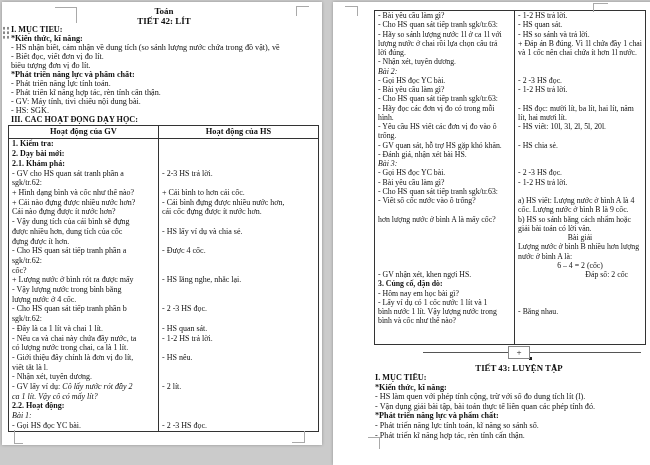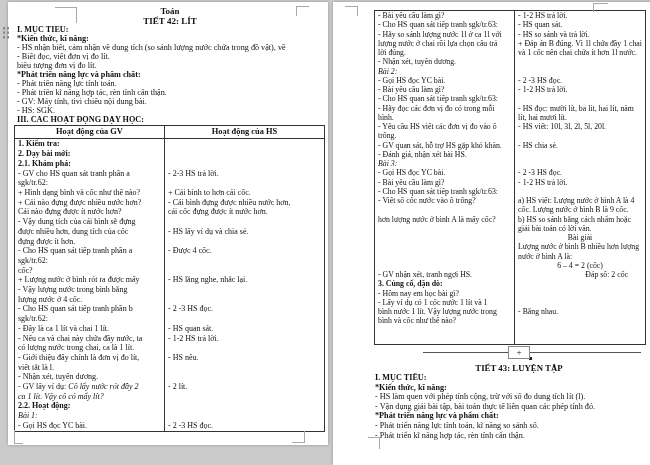--- a/index.html
+++ b/index.html
@@ -3,21 +3,21 @@
 <meta charset="utf-8">
 <style>
   html,body{margin:0;padding:0;}
   body{
     width:650px;height:465px;overflow:hidden;position:relative;
     background:#cbcbcb;
     font-family:"Liberation Serif","DejaVu Serif",serif;
     color:#111;
   }
   .page{position:absolute;background:#ffffff;box-shadow:0 0 3px rgba(0,0,0,.28);}
-  #page1{left:8px;top:2px;width:320px;height:443px;}
+  #page1{left:2px;top:2px;width:320px;height:443px;}
   #page2{left:333px;top:2px;width:333px;height:463px;}
   .p1-inner{padding:4px 5px 0 9px;}
   .p2-inner{padding:7px 3px 0 42px;}
   .title{text-align:center;font-weight:bold;font-size:9px;line-height:10px;white-space:pre;}
   .intro .ln{font-size:8.2px;line-height:8.95px;min-height:8.95px;}
   .ln{white-space:pre;overflow:hidden;}
   .ln.b{font-weight:bold;}
   .ln.i, span.i{font-style:italic;}
   .ln.c{text-align:center;}
   .ln.r{text-align:right;padding-right:14px;}
@@ -175,21 +175,21 @@
             <div class="ln">- Bài yêu cầu làm gì?</div>
             <div class="ln">- Cho HS quan sát tiếp tranh sgk/tr.63:</div>
             <div class="ln">- Viết số cốc nước vào ô trống?</div>
             <div class="ln">&nbsp;</div>
             <div class="ln">hơn lượng nước ở bình A là mấy cốc?</div>
             <div class="ln">&nbsp;</div>
             <div class="ln">&nbsp;</div>
             <div class="ln">&nbsp;</div>
             <div class="ln">&nbsp;</div>
             <div class="ln">&nbsp;</div>
-            <div class="ln">- GV nhận xét, tranh ngợi HS.</div>
+            <div class="ln">- GV nhận xét, khen ngợi HS.</div>
             <div class="ln b">3. Củng cố, dặn dò:</div>
             <div class="ln">- Hôm nay em học bài gì?</div>
             <div class="ln">- Lấy ví dụ có 1 cốc nước 1 lít và 1</div>
             <div class="ln">bình nước 1 lít. Vậy lượng nước trong</div>
             <div class="ln">bình và cốc như thế nào?</div>
           </div>
         <div class="td hs">
             <div class="ln">- 1-2 HS trả lời.</div>
             <div class="ln">- HS quan sát.</div>
             <div class="ln">- HS so sánh và trả lời.</div>

